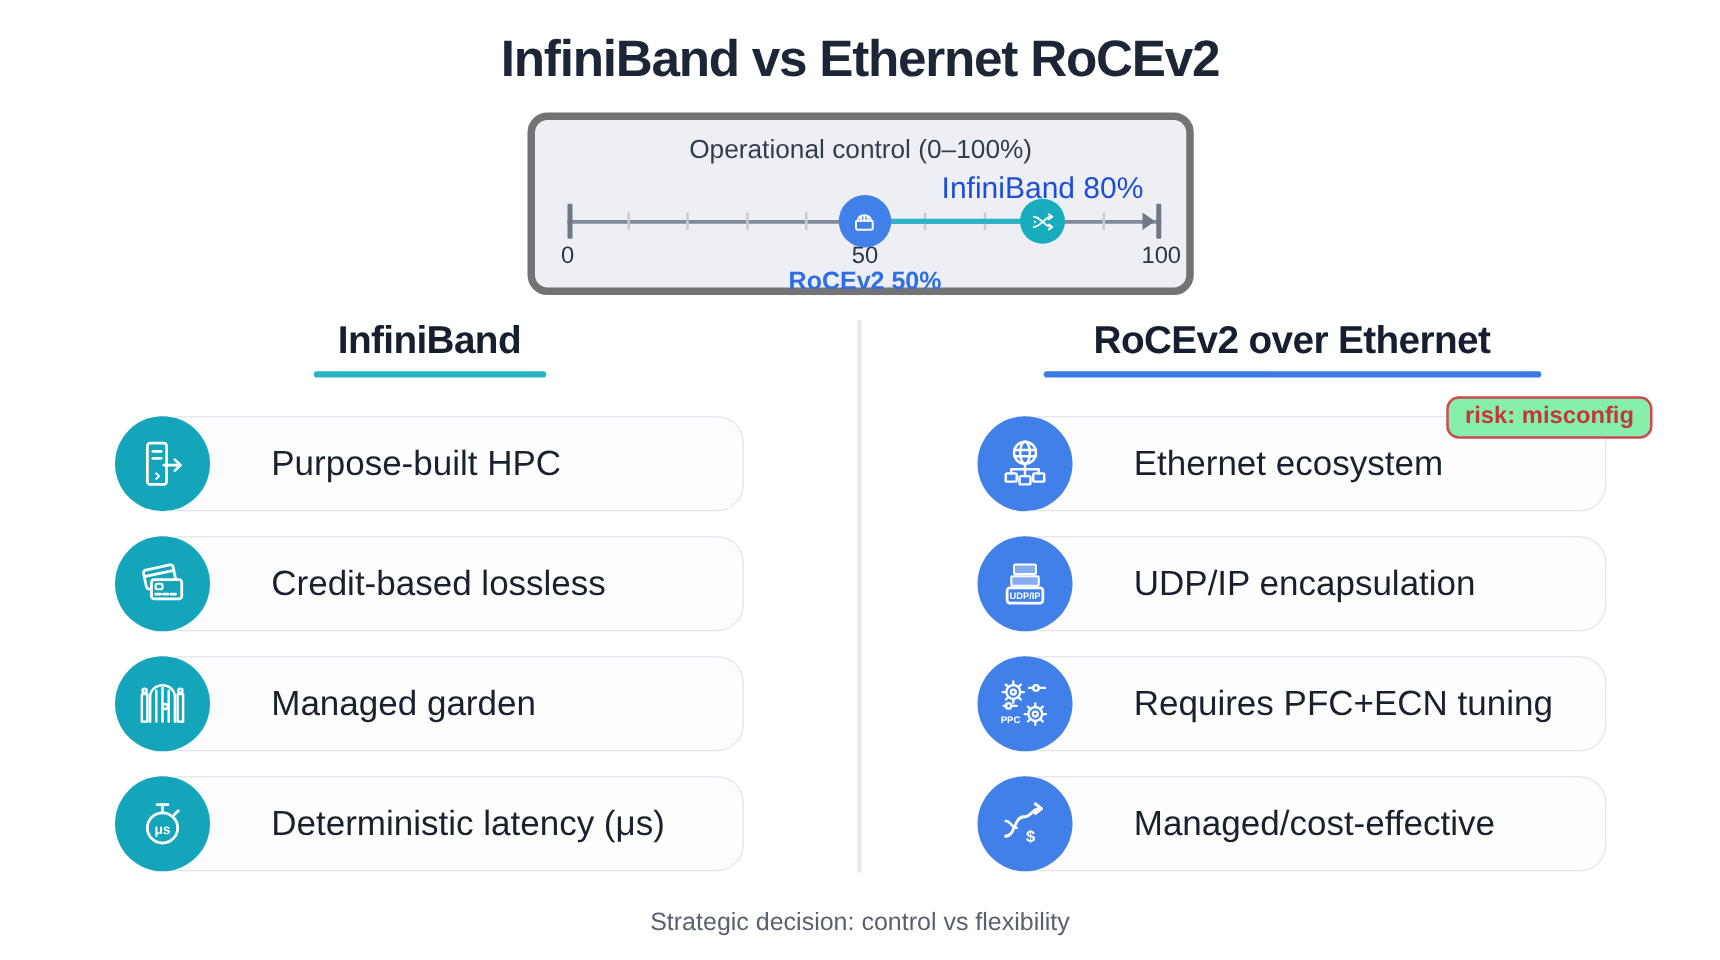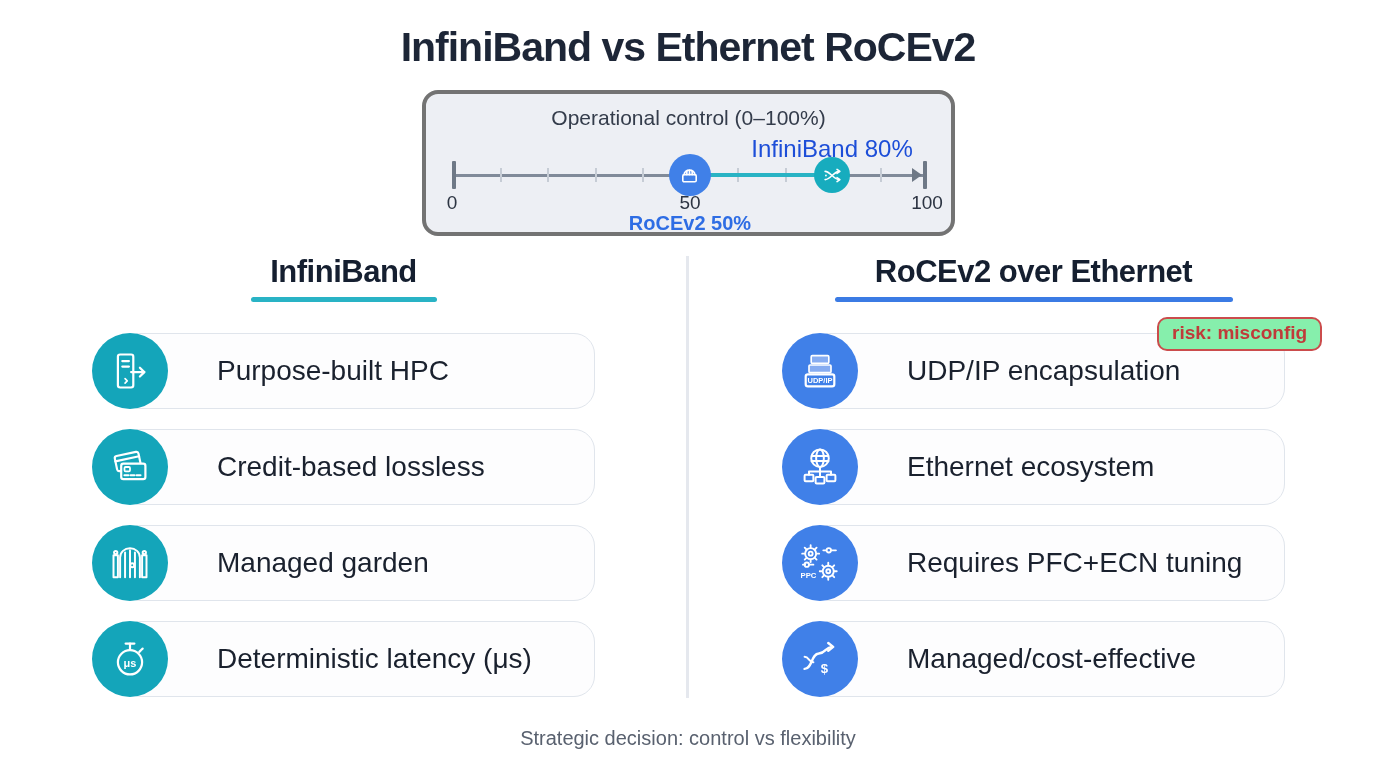--- a/index.html
+++ b/index.html
@@ -5,21 +5,21 @@
   * { margin: 0; padding: 0; box-sizing: border-box; }
   html, body { width: 1376px; height: 768px; background: #ffffff; overflow: hidden;
     font-family: "Liberation Sans", sans-serif; color: #1a212e; }
   .page { position: relative; width: 1376px; height: 768px; }
 
   .title { position: absolute; top: 24px; left: 0; width: 100%; text-align: center;
     font-size: 41px; font-weight: 800; letter-spacing: -1px; color: #1d2637; }
 
   
   .panel { position: absolute; left: 422px; top: 90px; width: 533px; height: 146px;
-    background: #edeff4; border: 4px solid #737373; border-radius: 16px; }
+    background: #edeff4; border: 6px solid #737373; border-radius: 16px; }
   .panel-label { position: absolute; top: 12px; width: 100%; text-align: center;
     font-size: 21px; color: #343c4b; }
   .ib-marker-label { position: absolute; left: 406px; top: 41px; transform: translateX(-50%);
     font-size: 24px; font-weight: 400; color: #1d4ed8; white-space: nowrap; }
   .roce-marker-label { position: absolute; left: 264px; top: 118px; transform: translateX(-50%);
     font-size: 20px; font-weight: 700; color: #2e6de4; white-space: nowrap; }
   .axis { position: absolute; left: 26px; top: 66px; width: 475px; height: 30px; }
   .axis-line { position: absolute; left: 0; right: 0; top: 13.5px; height: 3px; background: #808a99; }
   .axis-endbar { position: absolute; width: 4px; height: 28px; top: 1px; background: #6e7886; border-radius: 1px; }
   .axis-endbar.left { left: 0; } .axis-endbar.right { right: 0; }
@@ -201,47 +201,47 @@
         <span class="item-label">Deterministic latency (μs)</span>
       </div>
     </div>
 
   </div>
 
   <div class="items right">
 
     <div class="item">
       <div class="icon-circle blue">
-        <svg viewBox="0 0 40 40" width="44" height="44" fill="none" stroke="#fff" stroke-linecap="round" stroke-linejoin="round">
-          <rect x="12" y="6" width="16" height="7" rx="1" fill="#86acf1" stroke-width="1.5"></rect>
-          <rect x="10" y="14.5" width="20" height="7" rx="1" fill="#86acf1" stroke-width="1.5"></rect>
-          <rect x="7" y="23" width="26" height="11" rx="2" stroke-width="2"></rect>
-          <text class="svgtext" x="20" y="31.3" font-size="6.8" font-weight="700" fill="#fff" stroke="none" text-anchor="middle">UDP/IP</text>
-        </svg>
-      </div>
-      <div class="item-card">
-        <span class="item-label">UDP/IP encapsulation</span>
-      </div>
-    </div>
-
-    <div class="item">
-      <div class="icon-circle blue">
         <svg viewBox="0 0 40 40" width="44" height="44" fill="none" stroke="#fff" stroke-width="1.8" stroke-linecap="round" stroke-linejoin="round">
           <circle cx="20" cy="12" r="8"></circle>
           <ellipse cx="20" cy="12" rx="3.5" ry="8"></ellipse>
           <line x1="12.3" y1="10" x2="27.7" y2="10"></line>
           <line x1="12.3" y1="14.5" x2="27.7" y2="14.5"></line>
           <path d="M20 20 V24 M10 24 H30 M10 24 V27 M30 24 V27 M20 24 V29"></path>
           <rect x="6" y="27" width="8" height="6" rx="1"></rect>
           <rect x="16" y="29" width="8" height="6" rx="1"></rect>
           <rect x="26" y="27" width="8" height="6" rx="1"></rect>
         </svg>
       </div>
       <div class="item-card">
         <span class="item-label">Ethernet ecosystem</span>
+      </div>
+    </div>
+
+    <div class="item">
+      <div class="icon-circle blue">
+        <svg viewBox="0 0 40 40" width="44" height="44" fill="none" stroke="#fff" stroke-linecap="round" stroke-linejoin="round">
+          <rect x="12" y="6" width="16" height="7" rx="1" fill="#86acf1" stroke-width="1.5"></rect>
+          <rect x="10" y="14.5" width="20" height="7" rx="1" fill="#86acf1" stroke-width="1.5"></rect>
+          <rect x="7" y="23" width="26" height="11" rx="2" stroke-width="2"></rect>
+          <text class="svgtext" x="20" y="31.3" font-size="6.8" font-weight="700" fill="#fff" stroke="none" text-anchor="middle">UDP/IP</text>
+        </svg>
+      </div>
+      <div class="item-card">
+        <span class="item-label">UDP/IP encapsulation</span>
       </div>
     </div>
 
     <div class="item">
       <div class="icon-circle blue">
         <svg viewBox="0 0 40 40" width="44" height="44" fill="none" stroke="#fff" stroke-width="1.7" stroke-linecap="round" stroke-linejoin="round">
           <circle cx="11.5" cy="11.5" r="5"></circle>
           <circle cx="11.5" cy="11.5" r="1.8"></circle>
           <path d="M11.5 3.8 V6 M11.5 17 V19.2 M3.8 11.5 H6 M17 11.5 H19.2 M6.1 6.1 l1.6 1.6 M15.3 15.3 l1.6 1.6 M16.9 6.1 l-1.6 1.6 M7.7 15.3 l-1.6 1.6"></path>
           <circle cx="27.5" cy="27.5" r="5"></circle>

